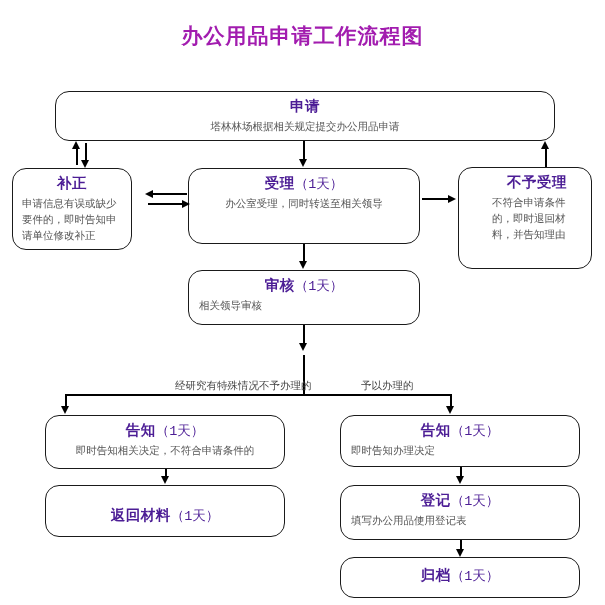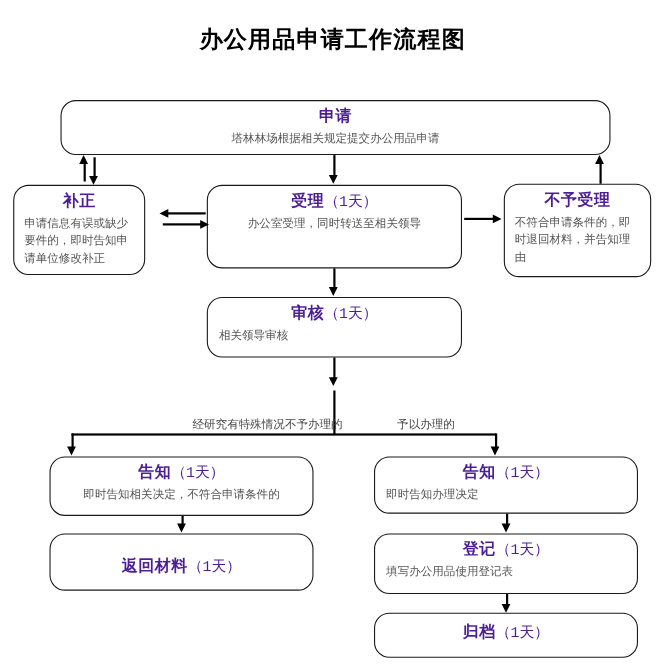--- a/index.html
+++ b/index.html
@@ -17,21 +17,21 @@
   }
   #title {
     position: absolute;
     left: 0;
     top: 22px;
     width: 605px;
     text-align: center;
     font-family: "Liberation Serif", "DejaVu Serif", serif;
     font-weight: bold;
     font-size: 21px;
-    color: #000000;
+    color: #a21caf;
     letter-spacing: 1px;
   }
   .node {
     position: absolute;
     box-sizing: border-box;
     border: 1.4px solid #1a1a1a;
     border-radius: 14px;
     background: #ffffff;
     display: flex;
     flex-direction: column;
@@ -124,21 +124,21 @@
     <div class="sub sub-just">申请信息有误或缺少要件的，即时告知申请单位修改补正</div>
   </div>
 
   <div class="node" style="left:188px; top:168px; width:232px; height:76px;">
     <div class="hd">
       <b>受理</b><span class="dur">（1天）</span>
     </div>
     <div class="sub sub-center">办公室受理，同时转送至相关领导</div>
   </div>
 
-  <div class="node" style="left:458px; top:167px; width:134px; height:85px;">
+  <div class="node" style="left:458px; top:167px; width:134px; height:102px;padding-left:24px;">
     <div class="hd">
       <b>不予受理</b><span class="dur"></span>
     </div>
     <div class="sub sub-just">不符合申请条件的，即时退回材料，并告知理由</div>
   </div>
 
   <div class="node" style="left:188px; top:270px; width:232px; height:55px;">
     <div class="hd">
       <b>审核</b><span class="dur">（1天）</span>
     </div>

